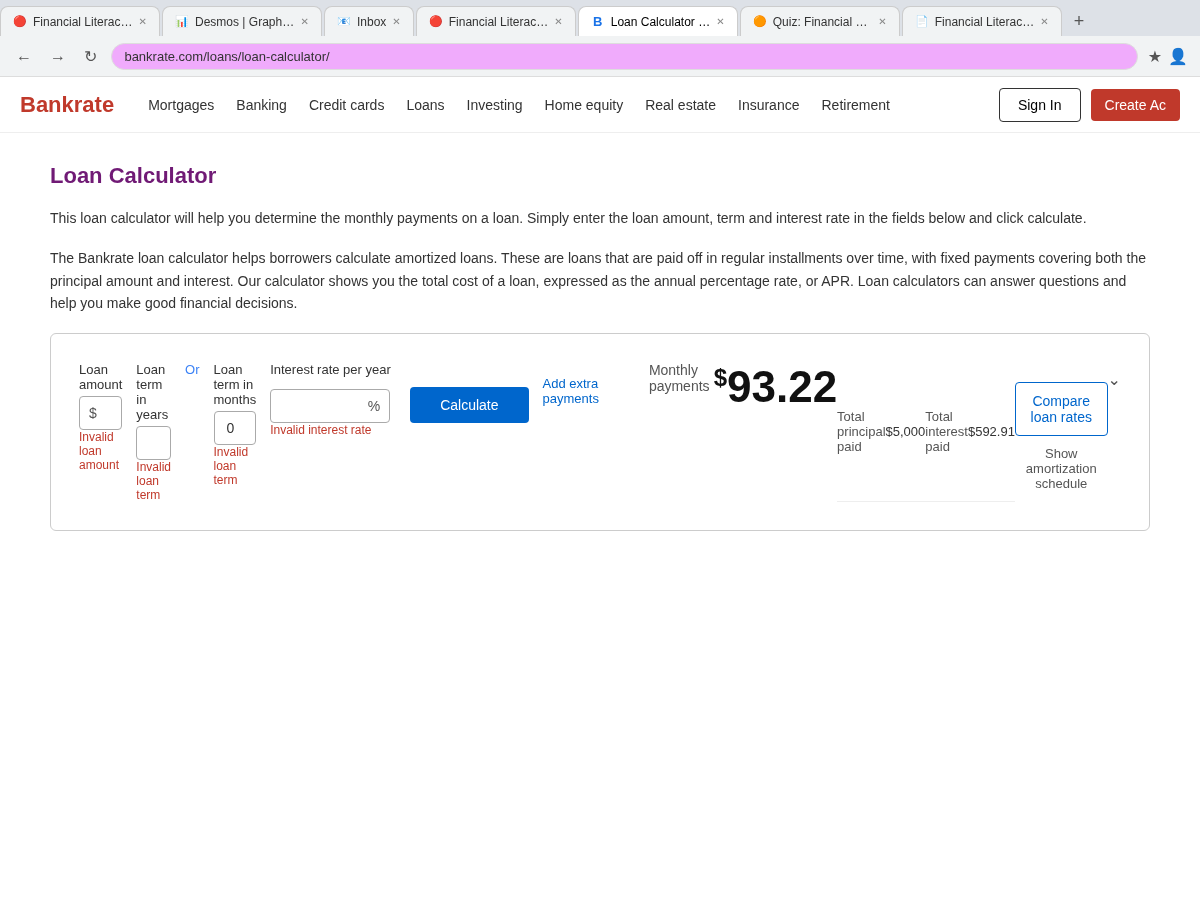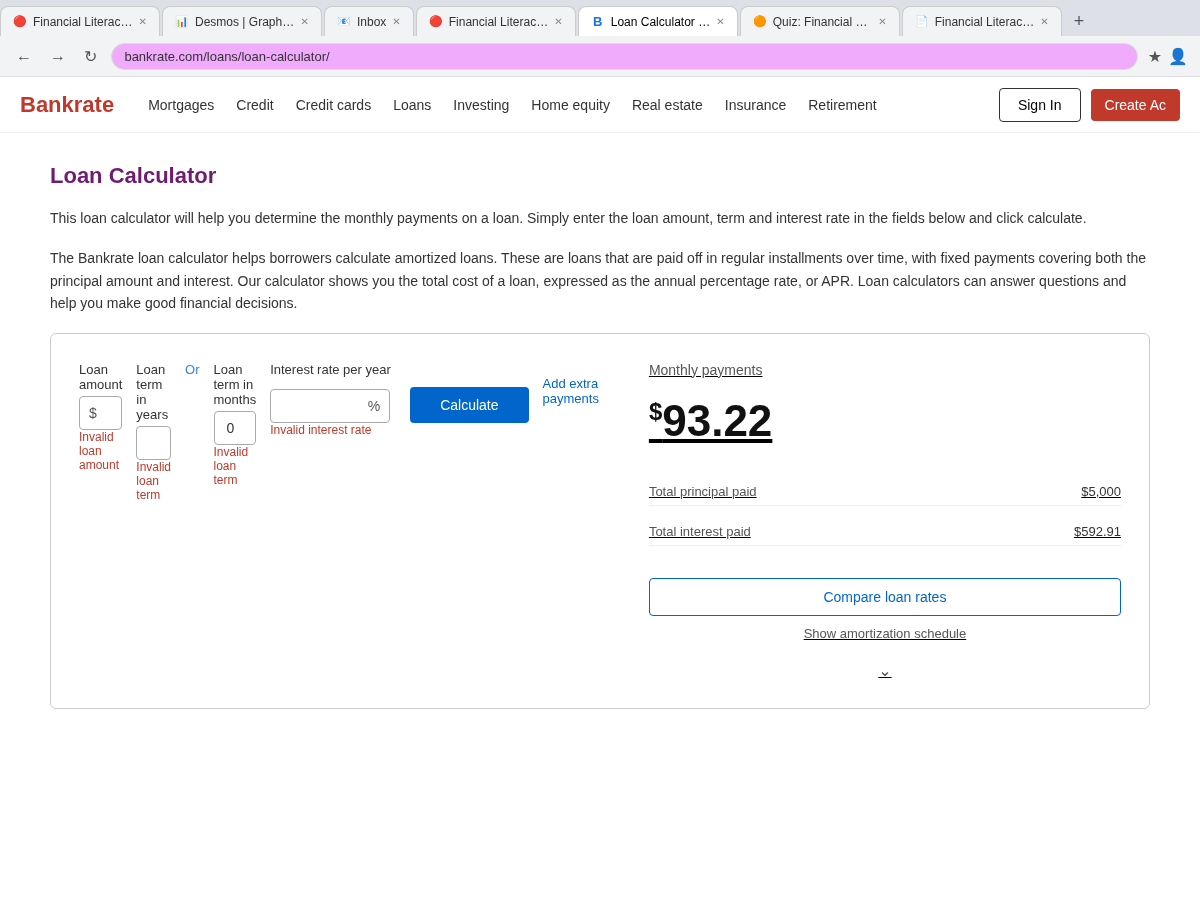--- a/index.html
+++ b/index.html
@@ -32,21 +32,21 @@
 
     
     .main-content { padding: 30px 50px; background: #fff; overflow-y: auto; height: calc(900px - 136px); }
     .page-title { font-size: 22px; font-weight: bold; color: #701a75; margin-bottom: 18px; }
     .description { font-size: 14px; color: #333; line-height: 1.6; margin-bottom: 18px; }
 
     
     .calc-card { border: 1px solid #ccc; border-radius: 6px; padding: 28px; margin-top: 10px; background: #fff; }
     .calc-grid { display: grid; grid-template-columns: 1fr 1fr; gap: 20px 40px; }
     .left-col { display: flex; flex-direction: row; gap: 14px; }
-    .right-col { display: flex; flex-direction: column; gap: 12px; padding-left: 10px; text-decoration: underline; }
+    .right-col { display: flex; flex-direction: row; padding-left: 10px; }
 
     .field-label { font-size: 13px; color: #333; margin-bottom: 4px; font-weight: 500; }
     .field-error { font-size: 12px; color: #c0392b; }
 
     .input-wrapper { position: relative; }
     .input-prefix { position: absolute; left: 10px; top: 50%; transform: translateY(-50%); font-size: 14px; color: #555; }
     .input-suffix { position: absolute; right: 10px; top: 50%; transform: translateY(-50%); font-size: 14px; color: #555; }
 
     .calc-input { width: 100%; padding: 8px 12px; border: 1px solid #aaa; border-radius: 4px; font-size: 14px; color: #333; outline: none; }
     .calc-input.with-prefix { padding-left: 26px; }
@@ -133,21 +133,21 @@
       <span class="addr-icon">★</span>
       <span class="addr-icon">👤</span>
     </div>
   </div>
 </div>
 
 <div class="bankrate-header">
   <span class="bankrate-logo">Bankrate</span>
   <nav class="nav-items">
     <a class="nav-item">Mortgages</a>
-    <a class="nav-item">Credit</a>
+    <a class="nav-item">Banking</a>
     <a class="nav-item">Credit cards</a>
     <a class="nav-item">Loans</a>
     <a class="nav-item">Investing</a>
     <a class="nav-item">Home equity</a>
     <a class="nav-item">Real estate</a>
     <a class="nav-item">Insurance</a>
     <a class="nav-item">Retirement</a>
   </nav>
   <div class="header-actions">
     <button class="btn-signin">Sign In</button>

